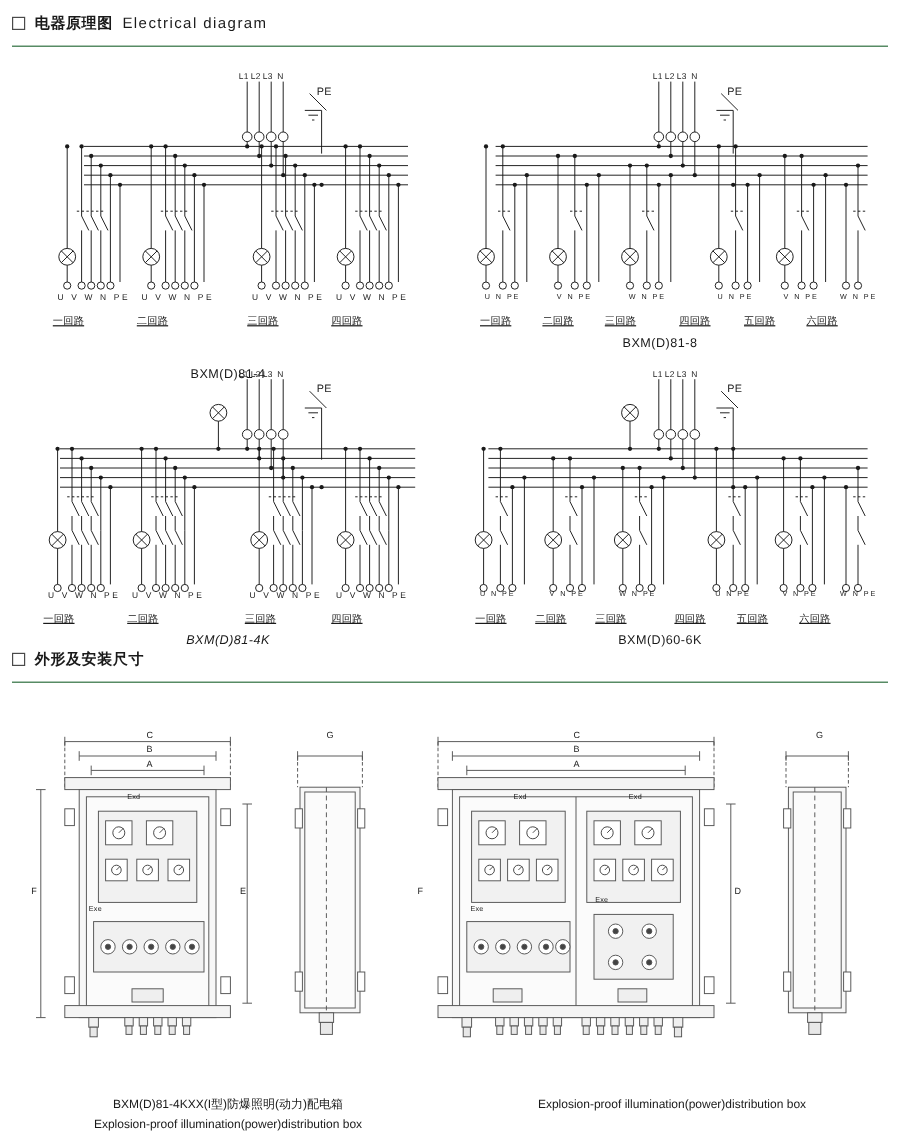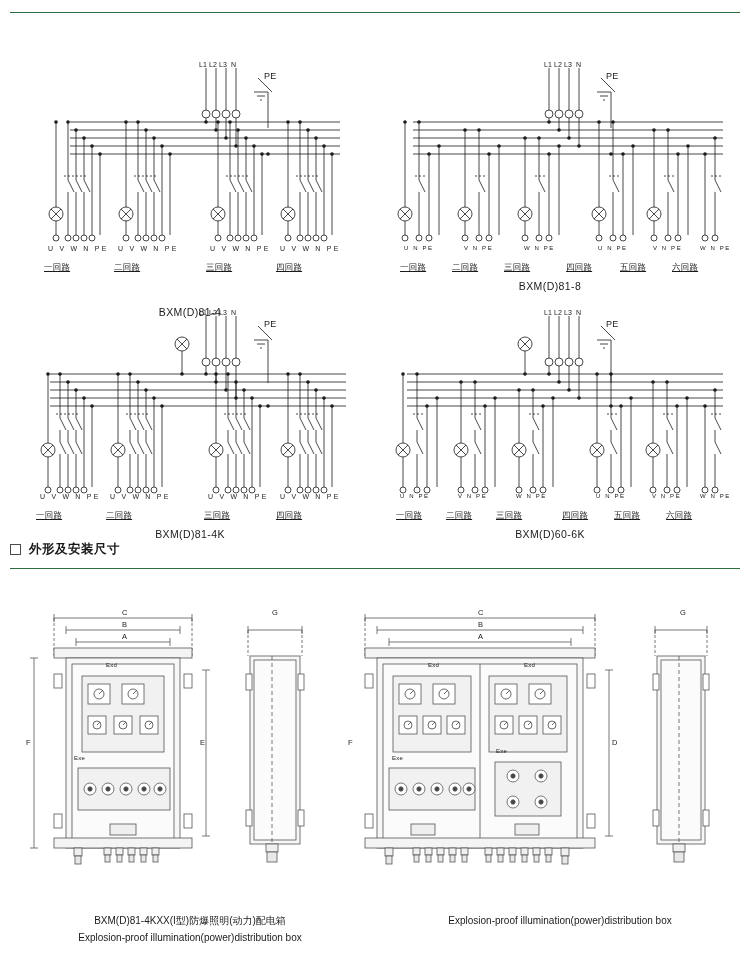--- a/index.html
+++ b/index.html
@@ -44,20 +44,25 @@
 
   .bottom-cap{
     position:absolute;text-align:center;font-size:10px;line-height:17px;
   }
   svg{display:block;}
 </style>
 </head>
 <body>
 
 <div id="sec1">
+  <div class="section-head">
+    <span class="sq"></span>
+    <span class="sec-cn">电器原理图</span>
+    <span class="sec-en">Electrical diagram</span>
+  </div>
   <div class="rule"></div>
 </div>
 
 <div class="canvas" id="schem">
 
   <svg width="360" height="230" viewBox="0 0 360 230" style="position:absolute;left:10px;top:0;">
     <g stroke="#1a1a1a" fill="none" stroke-width="0.8">
 
       <line x1="196" y1="28" x2="196" y2="70"></line>
         <line x1="206" y1="28" x2="206" y2="70"></line>
@@ -638,21 +643,21 @@
 
   <div class="lbl" style="left:40px;top:453px;letter-spacing:2.2px;">U V W N PE</div>
   <div class="lbl" style="left:110px;top:453px;letter-spacing:2.2px;">U V W N PE</div>
   <div class="lbl" style="left:208px;top:453px;letter-spacing:2.2px;">U V W N PE</div>
   <div class="lbl" style="left:280px;top:453px;letter-spacing:2.2px;">U V W N PE</div>
 
   <div class="lbl cn" style="left:36px;top:470px;">一回路</div>
   <div class="lbl cn" style="left:106px;top:470px;">二回路</div>
   <div class="lbl cn" style="left:204px;top:470px;">三回路</div>
   <div class="lbl cn" style="left:276px;top:470px;">四回路</div>
-  <div class="cap" style="left:110px;top:488px;width:160px;">BXM(D)81-4K</div>
+  <div class="cap" style="left:110px;top:488px;width:160px;font-style:italic;">BXM(D)81-4K</div>
 
   <svg width="360" height="230" viewBox="0 0 360 230" style="position:absolute;left:383px;top:248px;">
     <g stroke="#1a1a1a" fill="none" stroke-width="0.8">
       <line x1="166" y1="28" x2="166" y2="70"></line>
         <line x1="176" y1="28" x2="176" y2="70"></line>
       <line x1="186" y1="28" x2="186" y2="70"></line>
         <line x1="196" y1="28" x2="196" y2="70"></line>
       <circle cx="166" cy="74" r="4"></circle>
         <circle cx="176" cy="74" r="4"></circle>
       <circle cx="186" cy="74" r="4"></circle>

